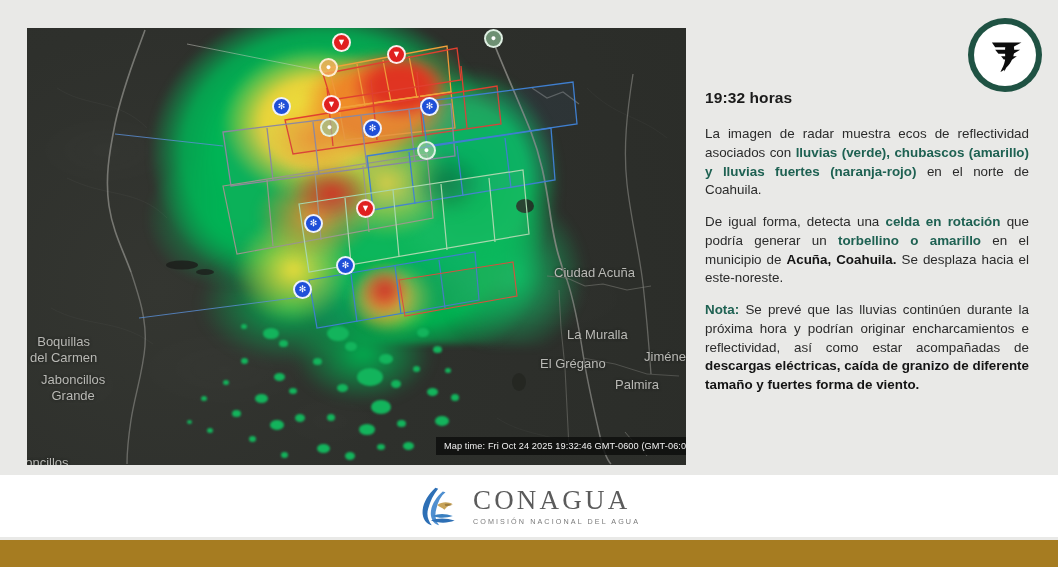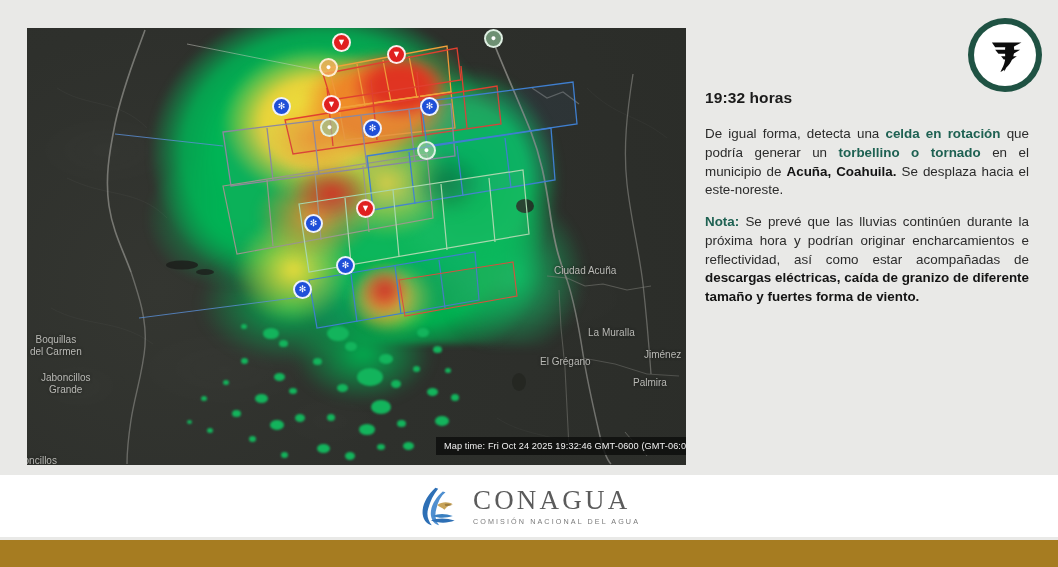--- a/index.html
+++ b/index.html
@@ -139,21 +139,21 @@
   #map-time {
     position:absolute; left:409px; bottom:10px;
     background:rgba(12,14,12,.82);
     color:#f1f1f1; font-size:9.2px; letter-spacing:.1px;
     padding:4px 8px 4px 8px; white-space:nowrap;
     font-family:"Liberation Sans", sans-serif;
   }
 
   
   .place {
-    position:absolute; color:#b9b9b5; font-size:10px;
+    position:absolute; color:#b9b9b5; font-size:13px;
     text-shadow:0 0 3px #1c1e1b; white-space:nowrap; line-height:1.2;
   }
   .place.two { text-align:center; }
 
   
   #side { position:absolute; left:700px; top:0; width:358px; height:475px; }
 
   #title-pill {
     position:absolute; left:7px; top:28px; width:300px; height:53px;
     background:linear-gradient(180deg,#2c6654 0%,#1f5243 55%,#1b4a3c 100%);
@@ -373,24 +373,24 @@
         <div class="marker m-hail" style="left: 309px; top: 228px;">✻</div>
         <div class="marker m-hail" style="left: 266px; top: 252px;">✻</div>
         <div class="marker m-green" style="left: 457px; top: 1px;">●</div>
       </div>
 
     <div id="places">
         <div class="place two" style="left: 3px; top: 306px;">Boquillas<br>del Carmen</div>
         <div class="place two" style="left: 14px; top: 344px; text-align: center;">Jaboncillos<br>Grande</div>
         <div class="place" style="left: -9px; top: 427px;">boncillos</div>
         <div class="place" style="left: 527px; top: 237px;">Ciudad Acuña</div>
-        <div class="place" style="left: 540px; top: 299px; margin-left: 21px;">La Muralla</div>
+        <div class="place" style="left: 540px; top: 299px;">La Muralla</div>
         <div class="place" style="left: 513px; top: 328px;">El Grégano</div>
         <div class="place" style="left: 617px; top: 321px;">Jiménez</div>
-        <div class="place" style="left: 606px; top: 349px;">Palmira</div>
+        <div class="place" style="left: 588px; top: 349px;">Palmira</div>
       </div>
 
     <div id="map-time">Map time: Fri Oct 24 2025 19:32:46 GMT-0600 (GMT-06:00)</div>
   </div>
 
   <div id="side">
 
 
     <div id="logo-badge">
       <div id="logo-inner">
@@ -401,22 +401,23 @@
           <path fill="#0d0d0d" d="M44 14 C49 26 44 40 37 48 C32 54 28 57 25 58
                                    C28 52 31 46 32 40 C33 33 31 24 33 16 Z"></path>
           <path fill="#0d0d0d" d="M33 42 C35 47 34 52 31 57 C30 53 31 47 33 42 Z"></path>
         </svg>
       </div>
     </div>
 
     <div id="time-label">19:32 horas</div>
 
     <div id="body-text">
-
-      <p><span>De igual forma, detecta una </span><span class="hl">celda en rotación</span><span> que podría generar un </span><span class="hl">torbellino o tornado</span><span> en el municipio de </span><span class="bk">Acuña, Coahuila.</span><span> Se desplaza hacia el este-noreste.</span></p>
+      <p><span>La imagen de radar muestra ecos de reflectividad asociados con </span><span class="hl">lluvias (verde), chubascos (amarillo) y lluvias fuertes (naranja-rojo)</span><span> en el norte de Coahuila.</span></p>
+
+      <p><span>De igual forma, detecta una </span><span class="hl">celda en rotación</span><span> que podría generar un </span><span class="hl">torbellino o amarillo</span><span> en el municipio de </span><span class="bk">Acuña, Coahuila.</span><span> Se desplaza hacia el este-noreste.</span></p>
 
       <p><span class="hl">Nota:</span><span> Se prevé que las lluvias continúen durante la próxima hora y podrían originar encharcamientos e reflectividad, así como estar acompañadas de </span><span class="bk">descargas eléctricas, caída de granizo de diferente tamaño y fuertes forma de viento.</span></p>
     </div>
   </div>
 
   <div id="footer-band">
     <div id="conagua">
       <svg width="44" height="42" viewBox="0 0 48 46">
         <path fill="#2d6fb5" d="M19 3 C10 11 4 22 5 32 C6 39 10 43 15 44
                                  C11 39 9 33 11 26 C13 18 17 10 22 4 Z"></path>

